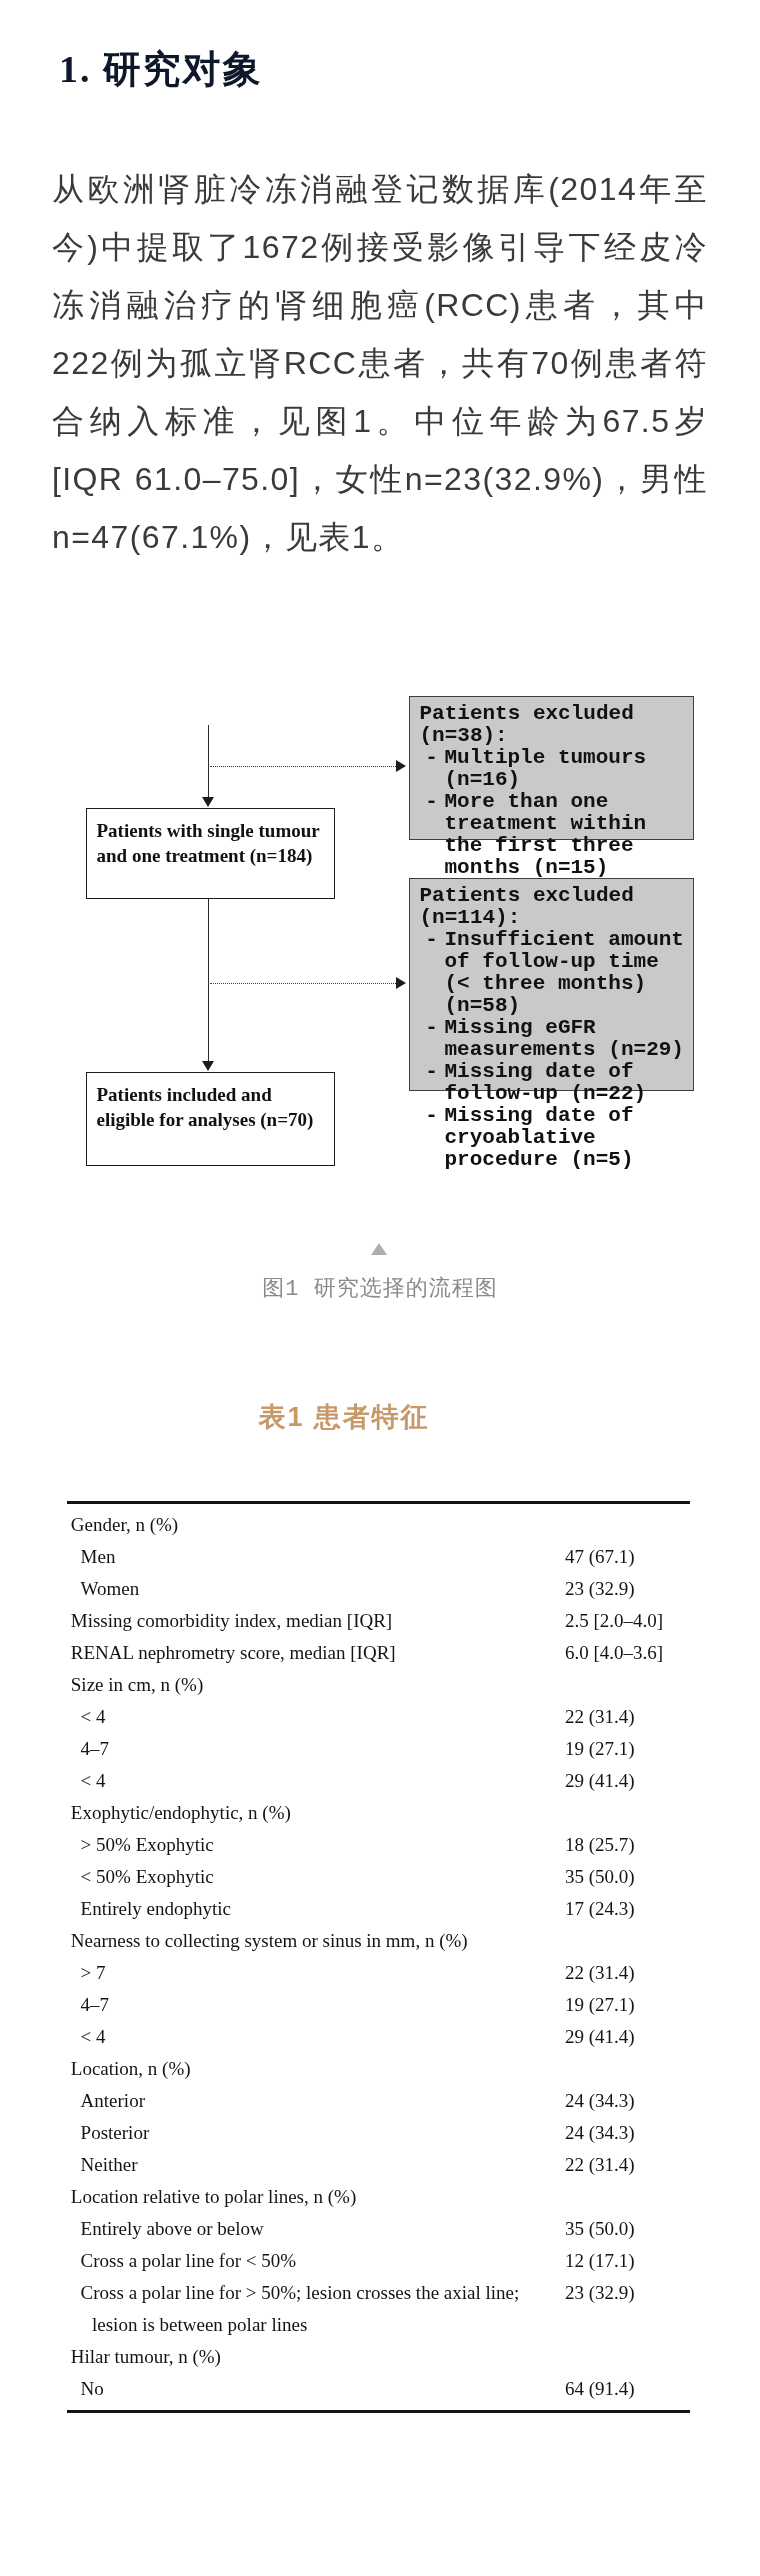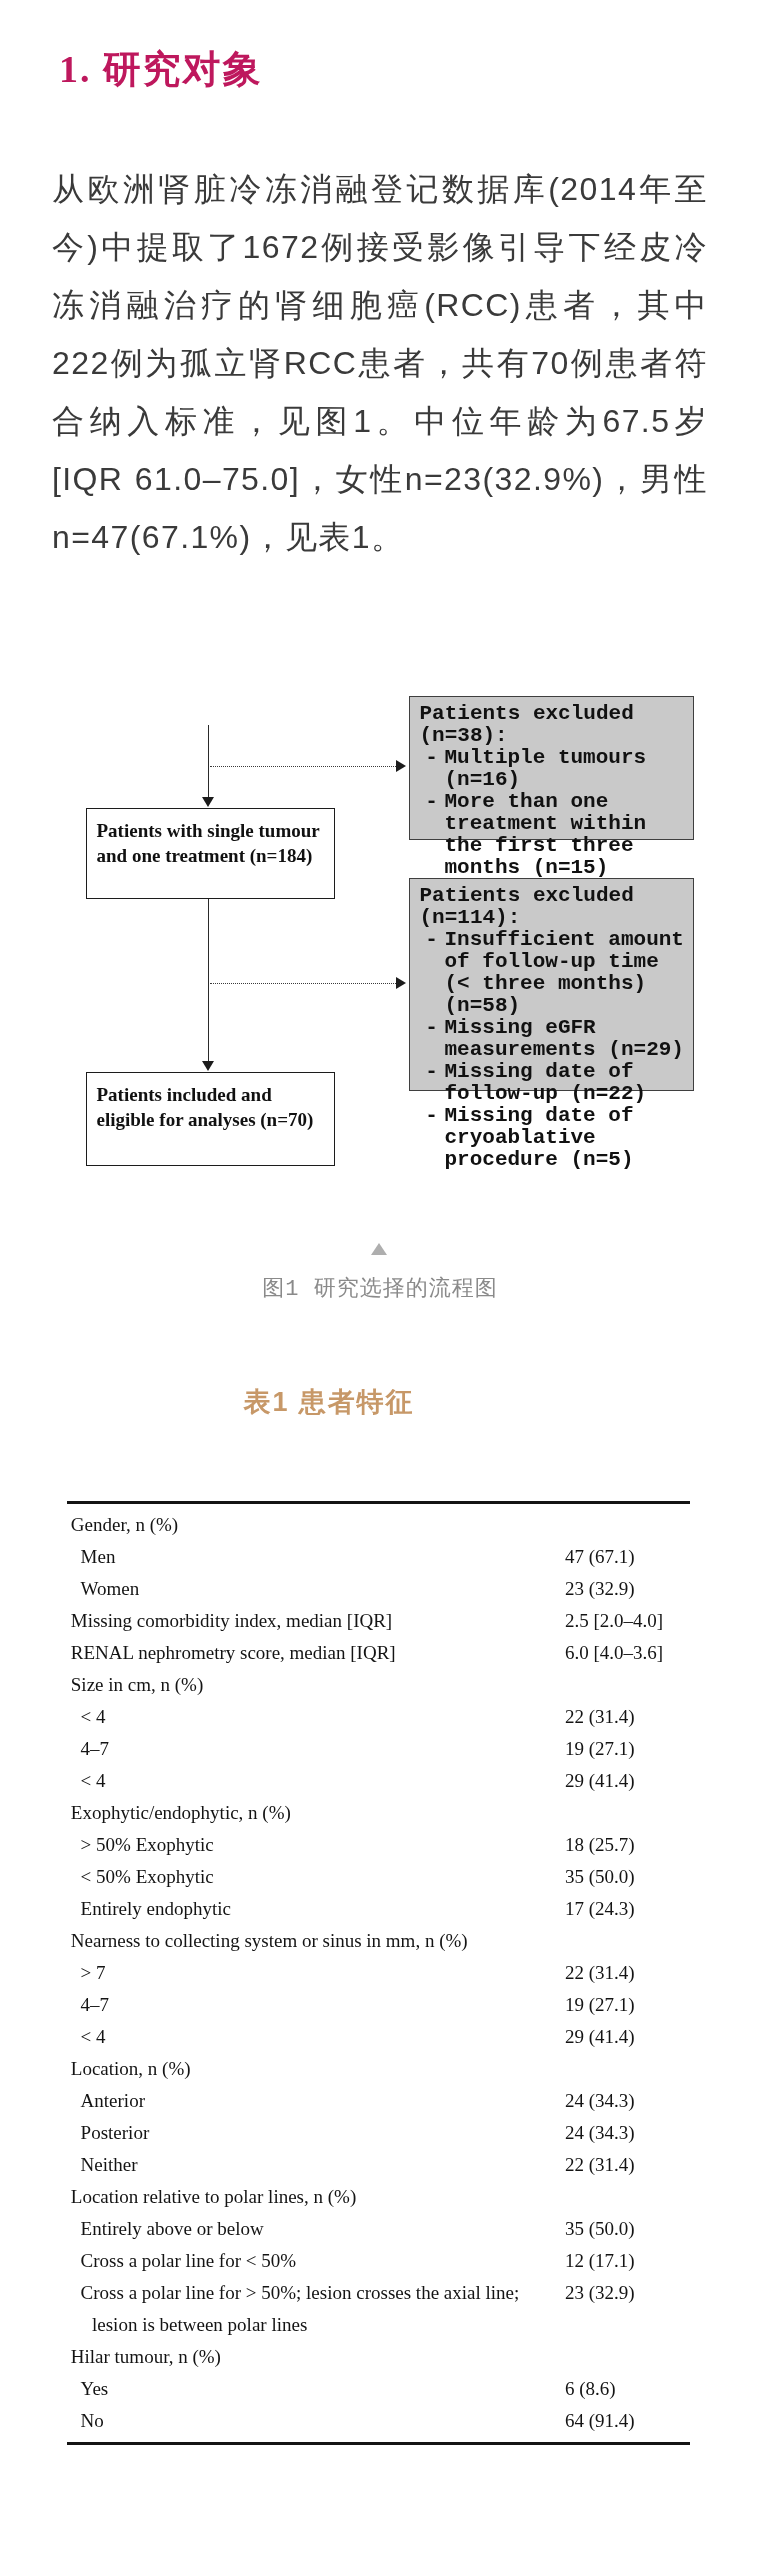--- a/index.html
+++ b/index.html
@@ -2,21 +2,21 @@
 <html style="font-size:15px"><head>
 <meta charset="utf-8">
 <style>
   html,body{margin:0;padding:0;background:#ffffff;}
   .page{position:relative;width:760px;height:2576px;background:#ffffff;overflow:hidden;
         font-family:"Liberation Sans","DejaVu Sans",sans-serif;}
 
   
   .sec-heading{position:absolute;left:59px;top:44px;margin:0;
     font-family:"Liberation Serif","DejaVu Serif",serif;
-    font-size:38px;font-weight:bold;color:#be185d;letter-spacing:1.9px;}
+    font-size:38px;font-weight:bold;color:#0f172a;letter-spacing:1.9px;}
 
   
   .body-text{position:absolute;left:52px;top:160px;width:656px;margin:0;
     font-size:32px;line-height:58px;letter-spacing:1.4px;color:#3a3a3a;
     text-align:justify;}
 
   
   .figure1{position:absolute;left:0;top:0;width:760px;height:1330px;margin:0;pointer-events:none;}
   .fbox{position:absolute;box-sizing:border-box;
     font-family:"Liberation Serif","DejaVu Serif",serif;font-weight:bold;color:#111;}
@@ -42,21 +42,21 @@
   .arrow-right{position:absolute;width:0;height:0;
     border-top:6.7px solid transparent;border-bottom:6.7px solid transparent;border-left:10.5px solid #1c1c1c;}
   .ar1{left:396px;top:760px;} .ar2{left:396px;top:977px;}
 
   .collapse-tri{position:absolute;left:371px;top:1243px;width:0;height:0;
     border-left:8.6px solid transparent;border-right:8.6px solid transparent;border-bottom:12.4px solid #aeaeae;}
   .fig-caption{position:absolute;left:0;top:1273px;width:760px;text-align:center;
     font-size:22px;color:#8a8a8a;letter-spacing:1px;font-family:Liberation Mono, monospace;}
 
   
-  .tbl-title{position:absolute;left:0;top:1383px;width:656px;text-align:center;margin:1px;
+  .tbl-title{position:absolute;left:0;top:1383px;width:656px;text-align:center;margin:16px;
     font-size:27px;font-weight:bold;color:#c79868;letter-spacing:1.9px;}
   .tbl{position:absolute;left:67px;top:1501px;width:623px;
     border-top:3.8px solid #141414;border-bottom:3.8px solid #141414;
     padding:4.8px 0 5.7px 0;box-sizing:content-box;
     font-family:"Liberation Serif","DejaVu Serif",serif;font-size:19px;line-height:32px;color:#141414;}
   .trow{position:relative;min-height:32px;}
   .trow.tall{min-height:65px;}
   .tlabel{padding-left:3.8px;width:447px;}
   .tlabel.sub{padding-left:25px;text-indent:-11.4px;}
   .tvalue{position:absolute;left:498px;top:0;white-space:nowrap;}
@@ -207,23 +207,19 @@
     </div>
     <div class="trow">
       <div class="tlabel sub">Cross a polar line for &gt; 50%; lesion crosses the axial line; lesion is between polar lines</div>
       <div class="tvalue">23 (32.9)</div>
     </div>
     <div class="trow">
       <div class="tlabel">Hilar tumour, n (%)</div>
       <div class="tvalue"></div>
     </div>
     <div class="trow">
-      <div class="tlabel sub">Yes</div>
-      <div class="tvalue">6 (8.6)</div>
-    </div>
-    <div class="trow">
       <div class="tlabel sub">No</div>
       <div class="tvalue">64 (91.4)</div>
     </div>
   </div>
 
 </div>
 
 
 </body></html>

